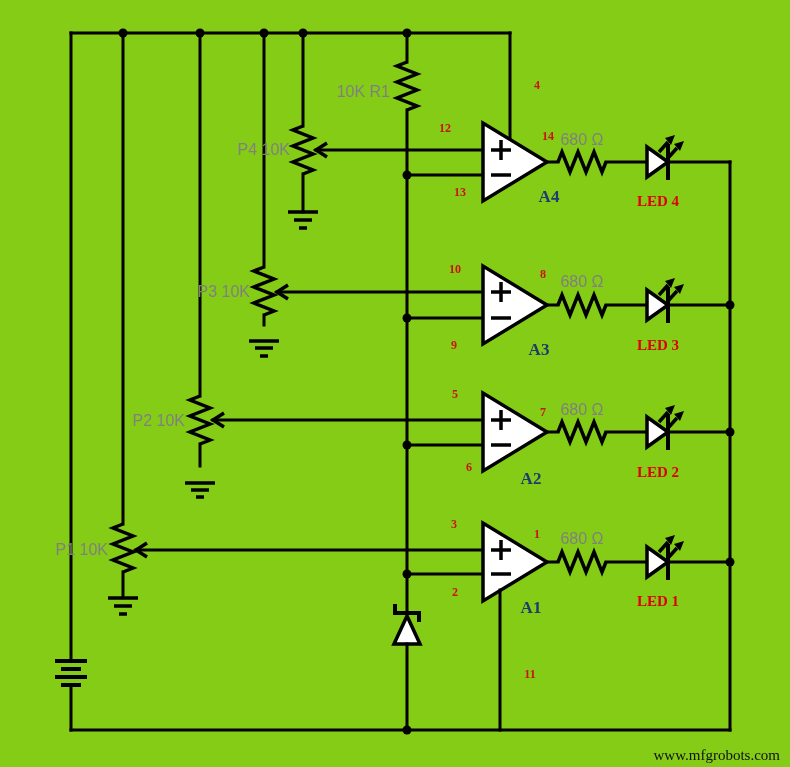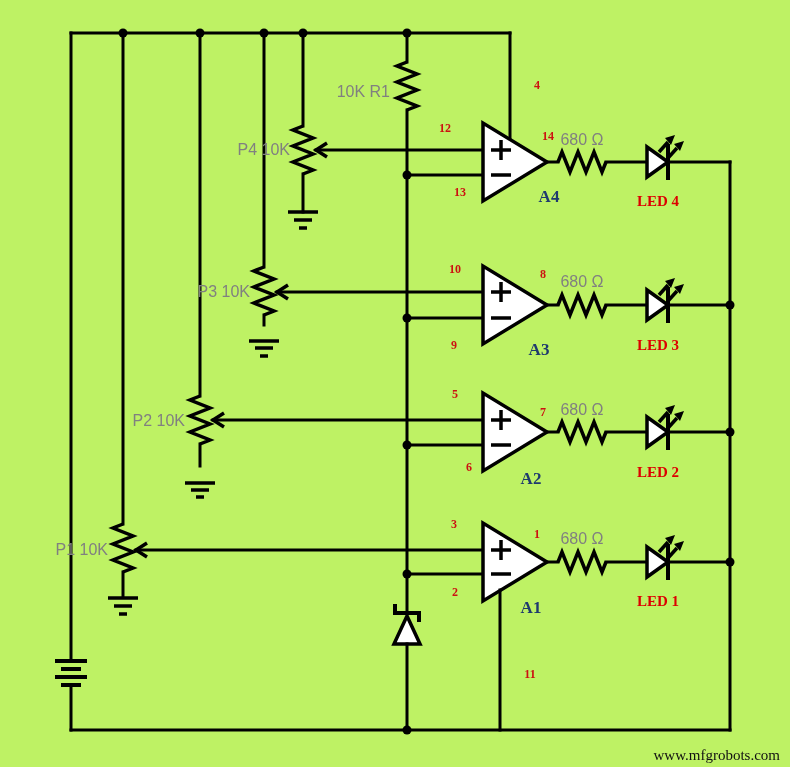--- a/index.html
+++ b/index.html
@@ -1,19 +1,19 @@
 <!DOCTYPE html>
 <html><head>
 <meta charset="utf-8">
 <style>
   html,body { margin:0; padding:0; background:#ffffff; }
   .canvas {
     position:relative;
     width:790px; height:767px;
-    background:#bef264;
+    background:#84cc16;
     font-family:"Liberation Sans", sans-serif;
     overflow:hidden;
   }
   svg { display:block; }
   .wire   { stroke:#000000; stroke-width:3; fill:none; stroke-linecap:square; }
   .thick  { stroke:#000000; stroke-width:4; fill:none; stroke-linecap:square; }
   .sym    { stroke:#000000; stroke-width:3.5; fill:#ffffff; stroke-linejoin:miter; }
   .open   { stroke:#000000; stroke-width:3.5; fill:none; }
   .dot    { fill:#000000; stroke:none; }
   .head   { fill:#000000; stroke:none; }

